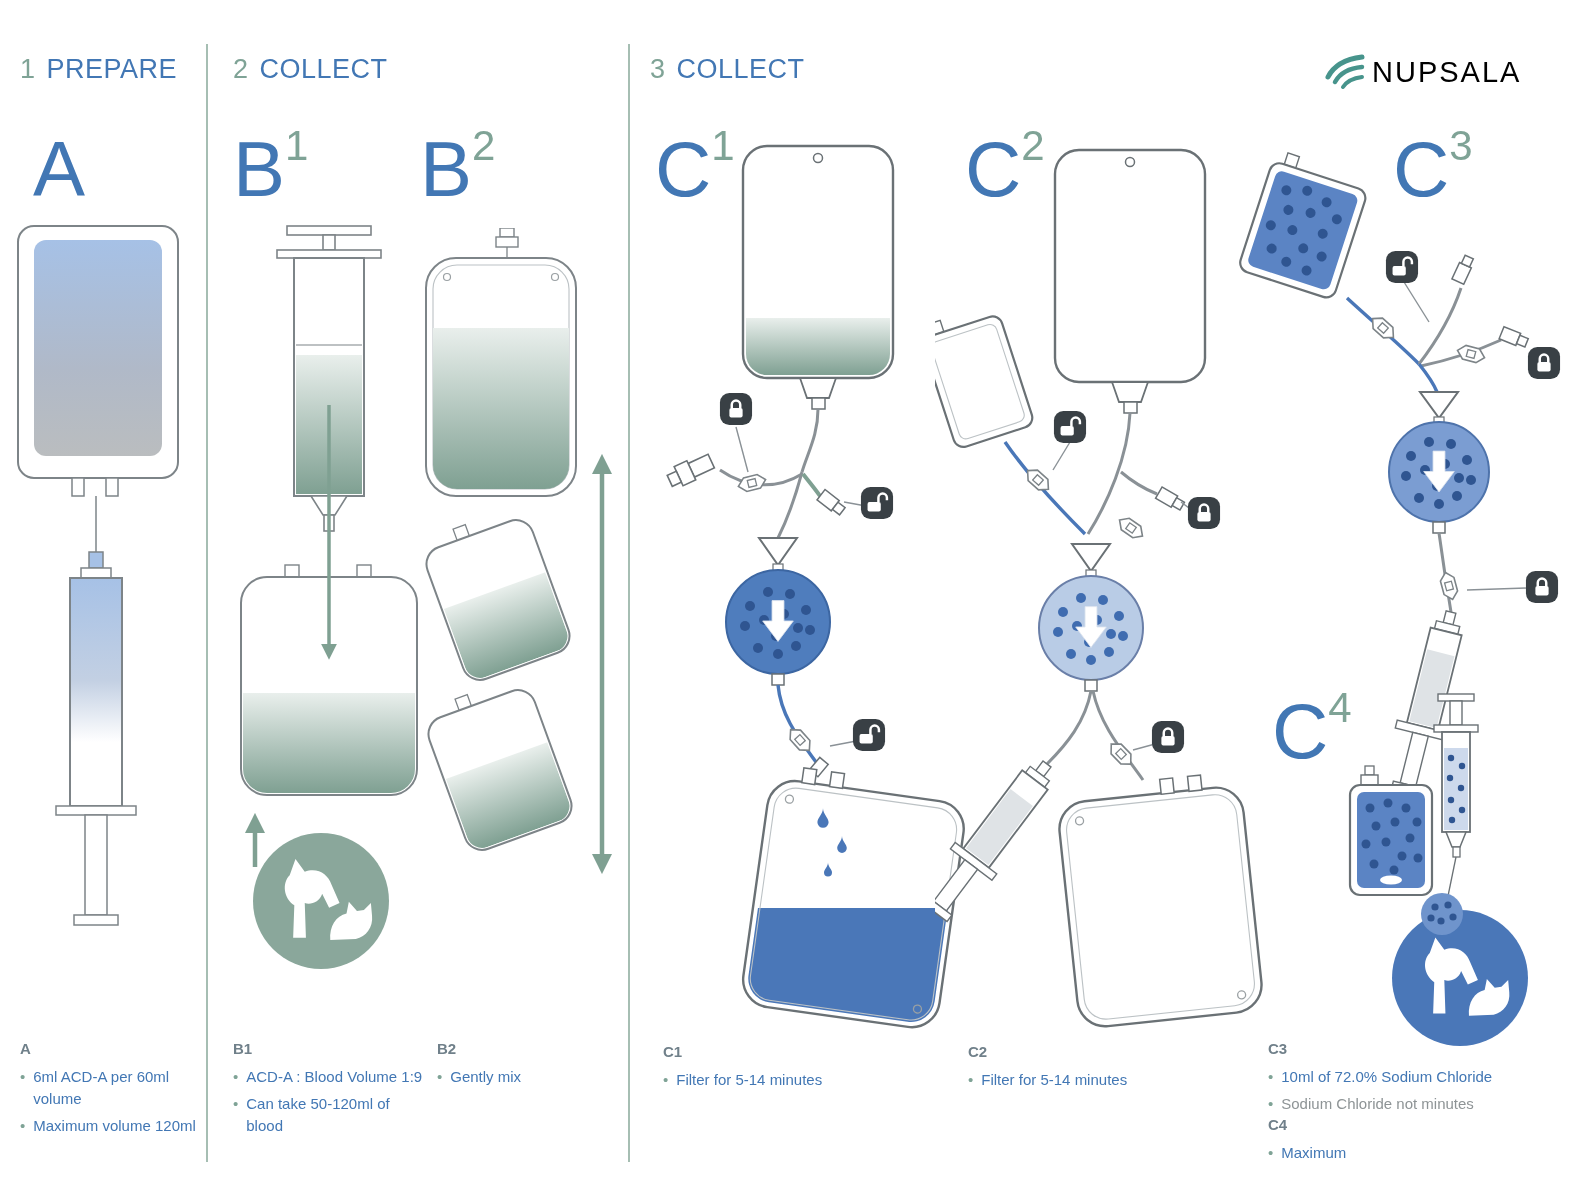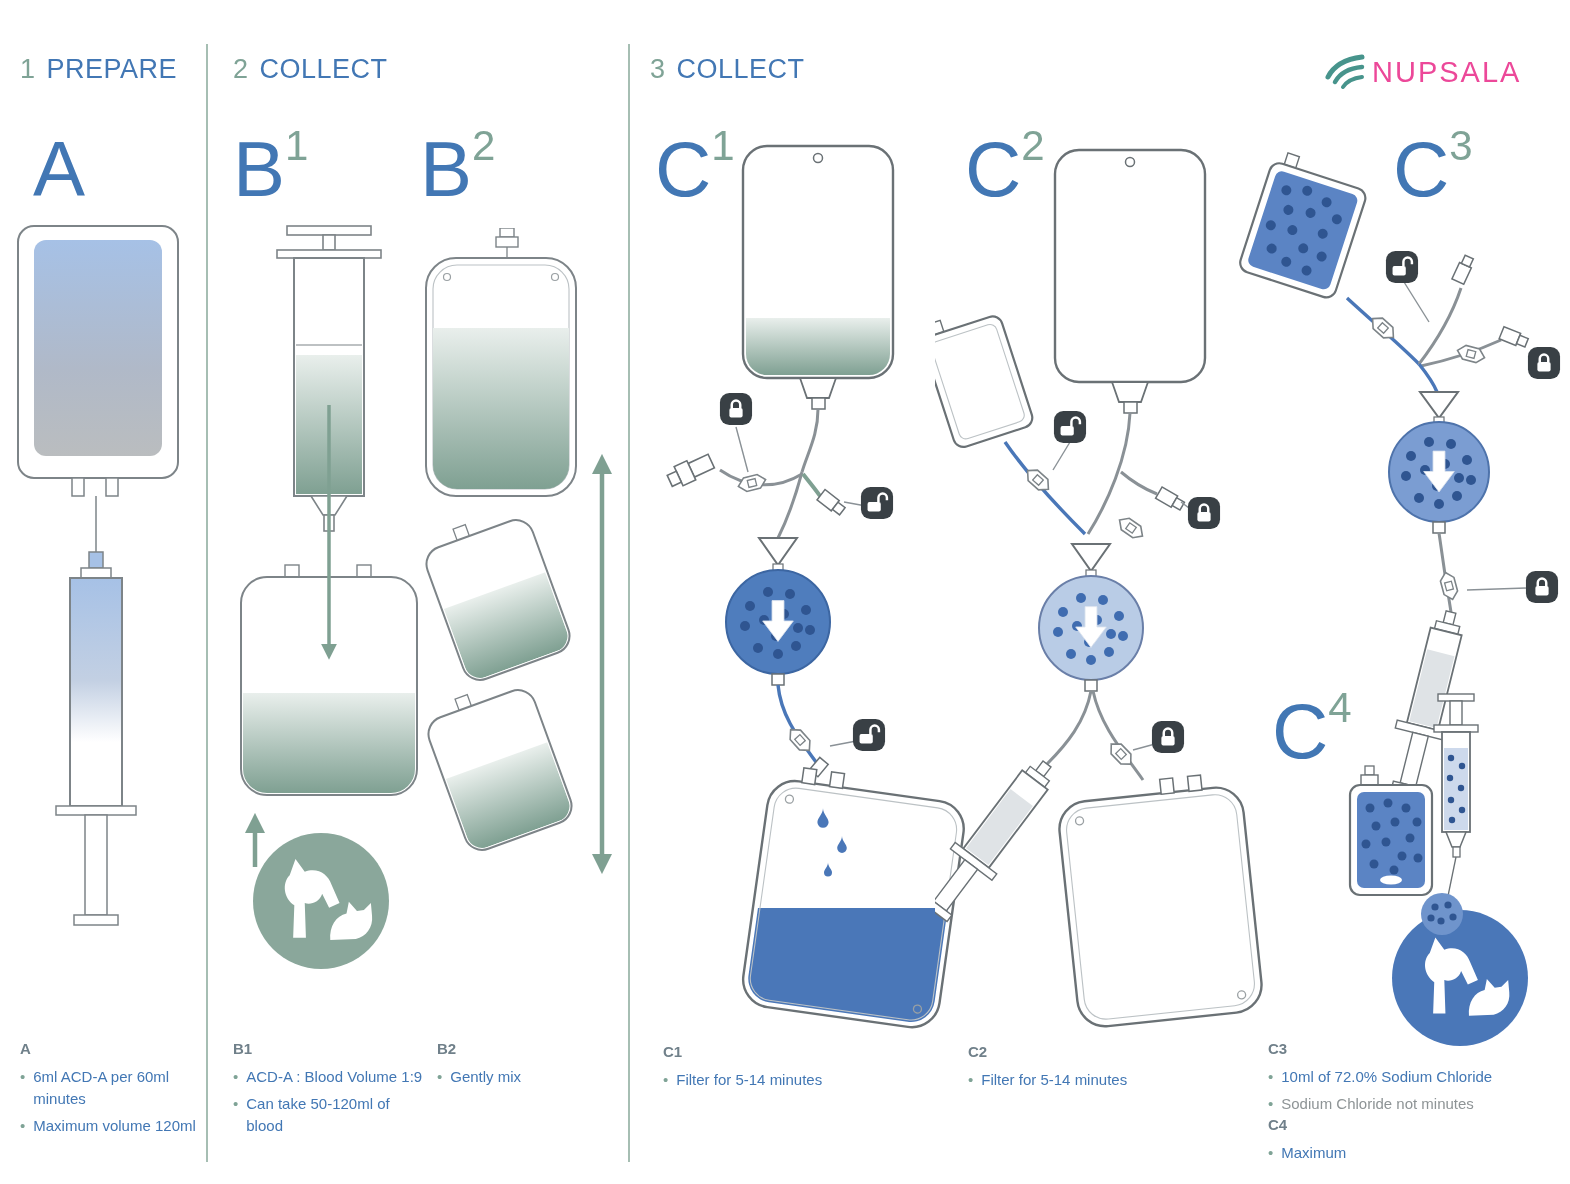--- a/index.html
+++ b/index.html
@@ -9,21 +9,21 @@
 
   .divider { position:absolute; top:44px; height:1118px; width:2px; background:#a6beb3; }
 
   .sec-title { position:absolute; top:54px; font-size:27px; letter-spacing:.5px; color:#4277b4; white-space:nowrap; }
   .sec-title .sec-num { color:#7fa396; margin-right:11px; }
 
   .step-letter { position:absolute; font-size:78px; font-weight:400; color:#4277b4; line-height:1; white-space:nowrap; }
   .step-letter sup { font-size:42px; color:#7fa396; vertical-align:36px; line-height:0; }
 
   .logo { position:absolute; left:1322px; top:50px; display:flex; align-items:center; gap:4px; }
-  .logo-text { font-size:29px; letter-spacing:2px; color:#ec4899; font-weight:500; }
+  .logo-text { font-size:29px; letter-spacing:2px; color:#000000; font-weight:500; }
 
   .illus { position:absolute; }
 
   .foot { position:absolute; font-size:15px; }
   .foot-h { color:#70808a; font-weight:bold; font-size:15px; margin-bottom:9px; }
   .foot-row { display:flex; gap:8px; color:#4277b4; line-height:1.45; margin-bottom:5px; }
   .foot-row .dot { color:#7fa396; }
   .foot-row.muted { color:#8e9496; }
 </style>
 </head>
@@ -448,21 +448,21 @@
         <circle cx="115" cy="227" r="3.6"></circle>
       <circle cx="103" cy="231" r="3.6"></circle>
         <circle cx="93" cy="228" r="3.6"></circle>
     </g>
   </svg>
 
   <div class="foot" style="left:20px; top:1040px; width:180px">
     <div class="foot-h">A</div>
     <div class="foot-row">
         <span class="dot">•</span>
-        <span>6ml ACD-A per 60ml minutes</span>
+        <span>6ml ACD-A per 60ml volume</span>
       </div>
     <div class="foot-row">
         <span class="dot">•</span>
         <span>Maximum volume 120ml</span>
       </div>
   </div>
 
   <div class="foot" style="left:233px; top:1040px; width:190px">
     <div class="foot-h">B1</div>
     <div class="foot-row">

